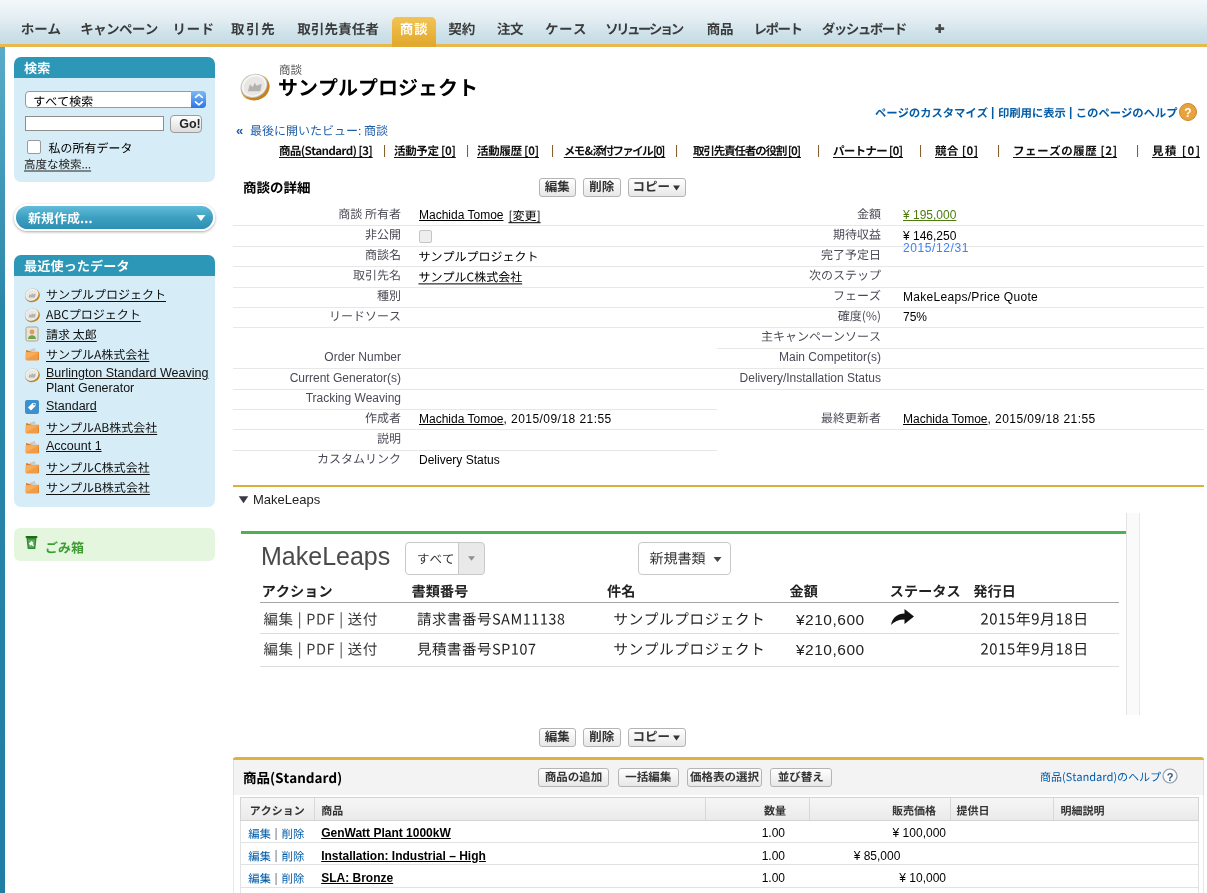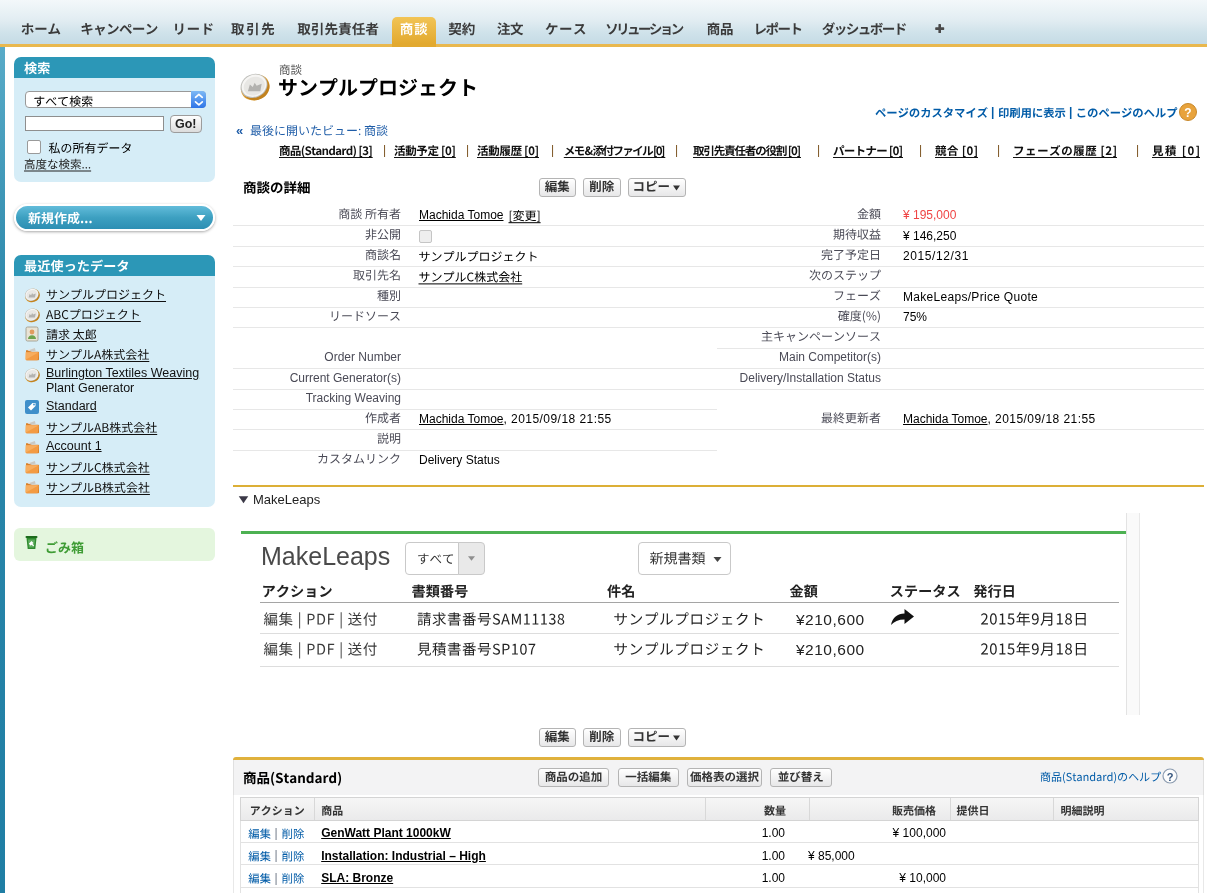--- a/index.html
+++ b/index.html
@@ -8,26 +8,26 @@
 <div style="position:absolute;left:0;top:0;width:1207px;height:44px;background:linear-gradient(to bottom,#f3f8fa 0%,#e2edf2 45%,#cfe2ea 75%,#c5dbe5 100%)"></div>
 <div style="position:absolute;left:0;top:44px;width:1207px;height:3px;background:#e9b84e"></div>
 <div style="position:absolute;left:392px;top:17px;width:44px;height:27px;background:linear-gradient(to bottom,#f2c455,#e2a92f);border-radius:5px 5px 0 0"></div>
 <div style="position:absolute;left:392px;top:44px;width:44px;height:3px;background:#e2a92f"></div>
 <div style="position:absolute;left:0;top:47px;width:5px;height:846px;background:linear-gradient(to bottom,#58abc8,#2b87aa 260px,#1f7ea4)"></div>
 <div style="position:absolute;left:14px;top:57px;width:201px;height:21px;background:#2c97b7;border-radius:7px 7px 0 0"></div>
 <div style="position:absolute;left:14px;top:78px;width:201px;height:104px;background:#d6edf7;border-radius:0 0 7px 7px"></div>
 <div style="position:absolute;left:24.8px;top:91.3px;width:181.5px;height:16.5px;background:#fff;border:1px solid #999;border-radius:4px;box-sizing:border-box"></div>
 <div style="position:absolute;left:191.4px;top:91.3px;width:15px;height:16.5px;background:linear-gradient(to bottom,#7db9f5,#2e75e8);border-radius:0 4px 4px 0"></div>
 <div style="position:absolute;left:25.3px;top:116px;width:139px;height:15px;background:#fff;border:1px solid #8e8e8e;box-sizing:border-box"></div>
-<div style="position:absolute;left:169.7px;top:115.3px;width:32px;height:17.5px;background:linear-gradient(to bottom,#fefefe,#dcdcdc);border:1px solid #9c9c9c;border-radius:4px;font:bold 12.5px 'Liberation Sans';color:#222;text-align:center;line-height:16px;box-sizing:border-box">Go!</div>
+<div style="position:absolute;left:169.7px;top:115.3px;width:32px;height:17.5px;background:linear-gradient(to bottom,#fefefe,#dcdcdc);border:1px solid #9c9c9c;border-radius:4px;font:bold 12.5px 'Liberation Sans';color:#222;text-align:right;line-height:16px;box-sizing:border-box">Go!</div>
 <div style="position:absolute;left:27.2px;top:140px;width:11.5px;height:11.5px;background:#fff;border:1px solid #9a9a9a;border-radius:2px"></div>
 <div style="position:absolute;left:14px;top:204px;width:201px;height:27px;background:linear-gradient(to bottom,#62bcda,#3da0c1 50%,#2d8fb3);border:2px solid #fff;border-radius:14px;box-shadow:0 1px 3px rgba(0,0,0,.35);box-sizing:border-box"></div>
 <div style="position:absolute;left:14px;top:255px;width:201px;height:21px;background:#2c97b7;border-radius:7px 7px 0 0"></div>
 <div style="position:absolute;left:14px;top:276px;width:201px;height:231px;background:#d6edf7;border-radius:0 0 7px 7px"></div>
-<div style="position:absolute;left:46px;top:366px;font:12.5px 'Liberation Sans';color:#111;text-decoration:underline">Burlington Textiles Weaving</div>
+<div style="position:absolute;left:46px;top:366px;font:12.5px 'Liberation Sans';color:#111;text-decoration:underline">Burlington Standard Weaving</div>
 <div style="position:absolute;left:46px;top:381px;font:12.5px 'Liberation Sans';color:#111;">Plant Generator</div>
 <div style="position:absolute;left:46px;top:399px;font:12.5px 'Liberation Sans';color:#111;text-decoration:underline">Standard</div>
 <div style="position:absolute;left:46px;top:439px;font:12.5px 'Liberation Sans';color:#111;text-decoration:underline">Account 1</div>
 <div style="position:absolute;left:14px;top:528px;width:201px;height:33px;background:#e4f6de;border-radius:6px"></div>
 <div style="position:absolute;left:991px;top:105px;font:bold 12px 'Liberation Sans';color:#015ba7">|</div>
 <div style="position:absolute;left:1069px;top:105px;font:bold 12px 'Liberation Sans';color:#015ba7">|</div>
 <div style="position:absolute;left:236px;top:123px;font:bold 13px 'Liberation Sans';color:#1f5da8">«</div>
 <div style="position:absolute;left:383px;top:143px;font:12px 'Liberation Sans';color:#7c5420">|</div>
 <div style="position:absolute;left:466px;top:143px;font:12px 'Liberation Sans';color:#7c5420">|</div>
 <div style="position:absolute;left:551px;top:143px;font:12px 'Liberation Sans';color:#7c5420">|</div>
@@ -62,23 +62,23 @@
 <div style="position:absolute;left:717px;top:307.0px;width:487px;height:1px;background:#e7e7e7"></div>
 <div style="position:absolute;left:717px;top:327.4px;width:487px;height:1px;background:#e7e7e7"></div>
 <div style="position:absolute;left:717px;top:347.8px;width:487px;height:1px;background:#e7e7e7"></div>
 <div style="position:absolute;left:717px;top:368.2px;width:487px;height:1px;background:#e7e7e7"></div>
 <div style="position:absolute;left:717px;top:388.6px;width:487px;height:1px;background:#e7e7e7"></div>
 <div style="position:absolute;left:717px;top:429.4px;width:487px;height:1px;background:#e7e7e7"></div>
 <div style="position:absolute;left:419px;top:208.2px;font:12px 'Liberation Sans';color:#000;"><span style="text-decoration:underline">Machida Tomoe</span></div>
 <div style="position:absolute;left:418.5px;top:229.6px;width:11px;height:11px;background:#eee;border:1px solid #c5c5c5;border-radius:2px"></div>
 <div style="position:absolute;left:419px;top:412.2px;font:12px 'Liberation Sans';color:#000;"><span style="text-decoration:underline">Machida Tomoe</span><span style="letter-spacing:0.45px">, 2015/09/18 21:55</span></div>
 <div style="position:absolute;left:419px;top:453.0px;font:12px 'Liberation Sans';color:#000;"><span style="">Delivery Status</span></div>
-<div style="position:absolute;left:903px;top:208.2px;font:12px 'Liberation Sans';color:#ef4444;">¥ 195,000</div>
+<div style="position:absolute;left:903px;top:208.2px;font:12px 'Liberation Sans';color:#4d7c0f;text-decoration:underline;">¥ 195,000</div>
 <div style="position:absolute;left:903px;top:228.6px;font:12px 'Liberation Sans';color:#000;">¥ 146,250</div>
-<div style="position:absolute;left:903px;top:249.0px;font:12px 'Liberation Sans';color:#000000;letter-spacing:0.6px">2015/12/31</div>
+<div style="position:absolute;left:903px;top:241px;font:12px 'Liberation Sans';color:#3b82f6;letter-spacing:0.6px">2015/12/31</div>
 <div style="position:absolute;left:903px;top:289.8px;font:12px 'Liberation Sans';color:#000;letter-spacing:0.3px">MakeLeaps/Price Quote</div>
 <div style="position:absolute;left:903px;top:310.2px;font:12px 'Liberation Sans';color:#000;">75%</div>
 <div style="position:absolute;left:903px;top:412.2px;font:12px 'Liberation Sans';color:#000;"><span style="text-decoration:underline">Machida Tomoe</span><span style="letter-spacing:0.45px">, 2015/09/18 21:55</span></div>
 <div style="position:absolute;left:233px;top:484.5px;width:971px;height:2px;background:#dcaf36"></div>
 <div style="position:absolute;left:253px;top:492.3px;font:13px 'Liberation Sans';color:#222">MakeLeaps</div>
 <div style="position:absolute;left:233px;top:513px;width:907px;height:202px;background:#fff"></div>
 <div style="position:absolute;left:1126px;top:513px;width:14px;height:202px;background:#fafafa;border-left:1px solid #e3e3e3;border-right:1px solid #e8e8e8;box-sizing:border-box"></div>
 <div style="position:absolute;left:241px;top:531px;width:885px;height:3px;background:#4db152"></div>
 <div style="position:absolute;left:261px;top:542px;font:25px 'Liberation Sans';color:#4a4a4a">MakeLeaps</div>
 <div style="position:absolute;left:405px;top:542px;width:54px;height:33px;background:#fff;border:1px solid #c9c9c9;border-radius:4px 0 0 4px;box-sizing:border-box"></div>
@@ -104,21 +104,21 @@
 <div style="position:absolute;left:808.7px;top:798px;width:1px;height:22px;background:#d8d8d8"></div>
 <div style="position:absolute;left:949.6px;top:798px;width:1px;height:22px;background:#d8d8d8"></div>
 <div style="position:absolute;left:1052.6px;top:798px;width:1px;height:22px;background:#d8d8d8"></div>
 <div style="position:absolute;left:274.6px;top:825.8px;font:12px 'Liberation Sans';color:#747d8a">|</div>
 <div style="position:absolute;left:321.2px;top:826.0px;font:bold 12px 'Liberation Sans';color:#000;text-decoration:underline">GenWatt Plant 1000kW</div>
 <div style="position:absolute;left:704px;top:826.0px;width:81px;text-align:right;font:12px 'Liberation Sans';color:#000">1.00</div>
 <div style="position:absolute;left:808px;top:826.0px;width:138px;text-align:right;font:12px 'Liberation Sans';color:#000">¥ 100,000</div>
 <div style="position:absolute;left:274.6px;top:848.3px;font:12px 'Liberation Sans';color:#747d8a">|</div>
 <div style="position:absolute;left:321.2px;top:848.5px;font:bold 12px 'Liberation Sans';color:#000;text-decoration:underline">Installation: Industrial – High</div>
 <div style="position:absolute;left:704px;top:848.5px;width:81px;text-align:right;font:12px 'Liberation Sans';color:#000">1.00</div>
-<div style="position:absolute;left:808px;top:848.5px;width:138px;text-align:left;font:12px 'Liberation Sans';color:#000">¥ 85,000</div>
+<div style="position:absolute;left:808px;top:848.5px;width:138px;text-align:center;font:12px 'Liberation Sans';color:#000">¥ 85,000</div>
 <div style="position:absolute;left:274.6px;top:870.5px;font:12px 'Liberation Sans';color:#747d8a">|</div>
 <div style="position:absolute;left:321.2px;top:870.7px;font:bold 12px 'Liberation Sans';color:#000;text-decoration:underline">SLA: Bronze</div>
 <div style="position:absolute;left:704px;top:870.7px;width:81px;text-align:right;font:12px 'Liberation Sans';color:#000">1.00</div>
 <div style="position:absolute;left:808px;top:870.7px;width:138px;text-align:right;font:12px 'Liberation Sans';color:#000">¥ 10,000</div>
 <div style="position:absolute;left:240px;top:841.7px;width:958.5px;height:1px;background:#e2e2e2"></div>
 <div style="position:absolute;left:240px;top:864.4px;width:958.5px;height:1px;background:#e2e2e2"></div>
 <div style="position:absolute;left:240px;top:886.5px;width:958.5px;height:1px;background:#e2e2e2"></div>
 <div style="position:absolute;left:240px;top:821px;width:1px;height:72px;background:#e2e2e2"></div>
 <div style="position:absolute;left:1197.5px;top:821px;width:1px;height:72px;background:#e2e2e2"></div>
 <div style="position:absolute;left:233px;top:795px;width:1px;height:98px;background:#e8e8e8"></div>

